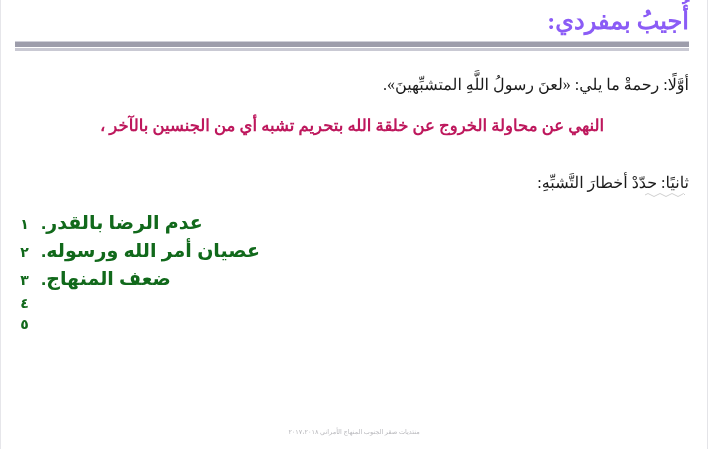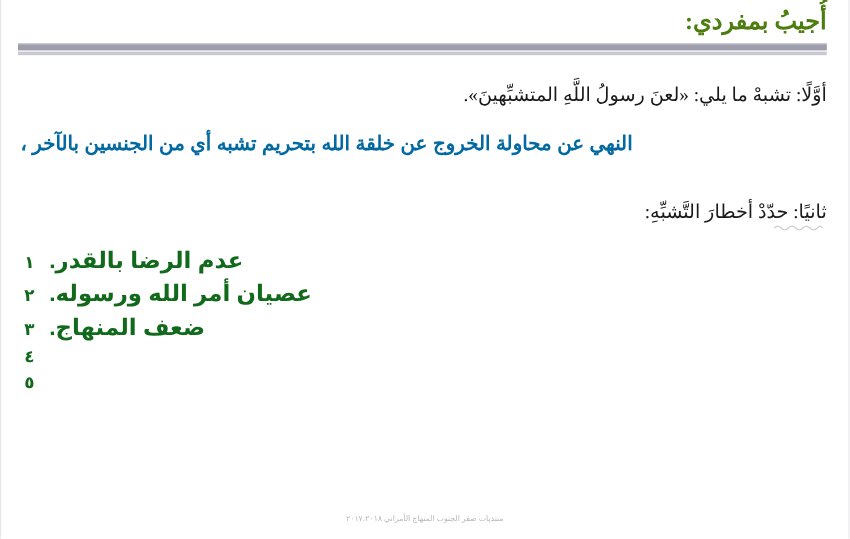--- a/index.html
+++ b/index.html
@@ -27,23 +27,23 @@
   }
 
   
   .title-row {
     padding-top: 6px;
     text-align: right;
   }
   .title {
     display: inline-block;
     font-family: "Liberation Serif", "DejaVu Serif", serif;
-    font-size: 20px;
+    font-size: 24px;
     font-weight: bold;
-    color: #4d7c0f;
+    color: #8b5cf6;
     letter-spacing: 0px;
     line-height: 1.25;
     padding-left: 4px;
   }
 
   
   .divider {
     margin-top: 5px;
     margin-bottom: 0px;
     width: 100%;
@@ -67,25 +67,25 @@
     font-size: 16px;
     color: #1b1b1b;
     line-height: 1.5;
     padding-left: 2px;
     white-space: nowrap;
   }
 
   
   .answer {
     margin-top: 16px;
-    text-align: left;
-    font-family: Liberation Sans, sans-serif;
+    text-align: center;
+    font-family: Liberation Serif, serif;
     font-weight: bold;
     font-size: 16.5px;
-    color: #0369a1;
+    color: #be185d;
     line-height: 1.55;
     letter-spacing: -0.1px;
     padding: 0 2px;
   }
   .answer .ln {
     display: block;
     white-space: nowrap;
   }
 
   
@@ -161,21 +161,21 @@
 
   <div class="title-row">
     <span class="title">أُجيبُ بمفردي:</span>
   </div>
 
   <div class="divider">
     <div class="bar-top"></div>
     <div class="bar-bottom"></div>
   </div>
 
-  <div class="q-line">أوَّلًا: تشبهْ ما يلي: «لعنَ رسولُ اللَّهِ المتشبِّهينَ».</div>
+  <div class="q-line">أوَّلًا: رحمةْ ما يلي: «لعنَ رسولُ اللَّهِ المتشبِّهينَ».</div>
 
   <div class="answer">
     <span class="ln">النهي عن محاولة الخروج عن خلقة الله بتحريم تشبه أي من الجنسين بالآخر ،</span>
   </div>
 
   <div class="q2-wrap">
     <span class="q2">ثانيًا: حدّدْ أخطارَ التَّشبِّهِ:</span>
     <svg class="squiggle" viewBox="0 0 42 7" preserveAspectRatio="none">
       <path d="M1 4 Q4 1 7 4 T13 4 T19 4 T25 4 T31 4 T37 4 T41 4" fill="none" stroke="#a9a9a9" stroke-width="1"></path>
     </svg>

